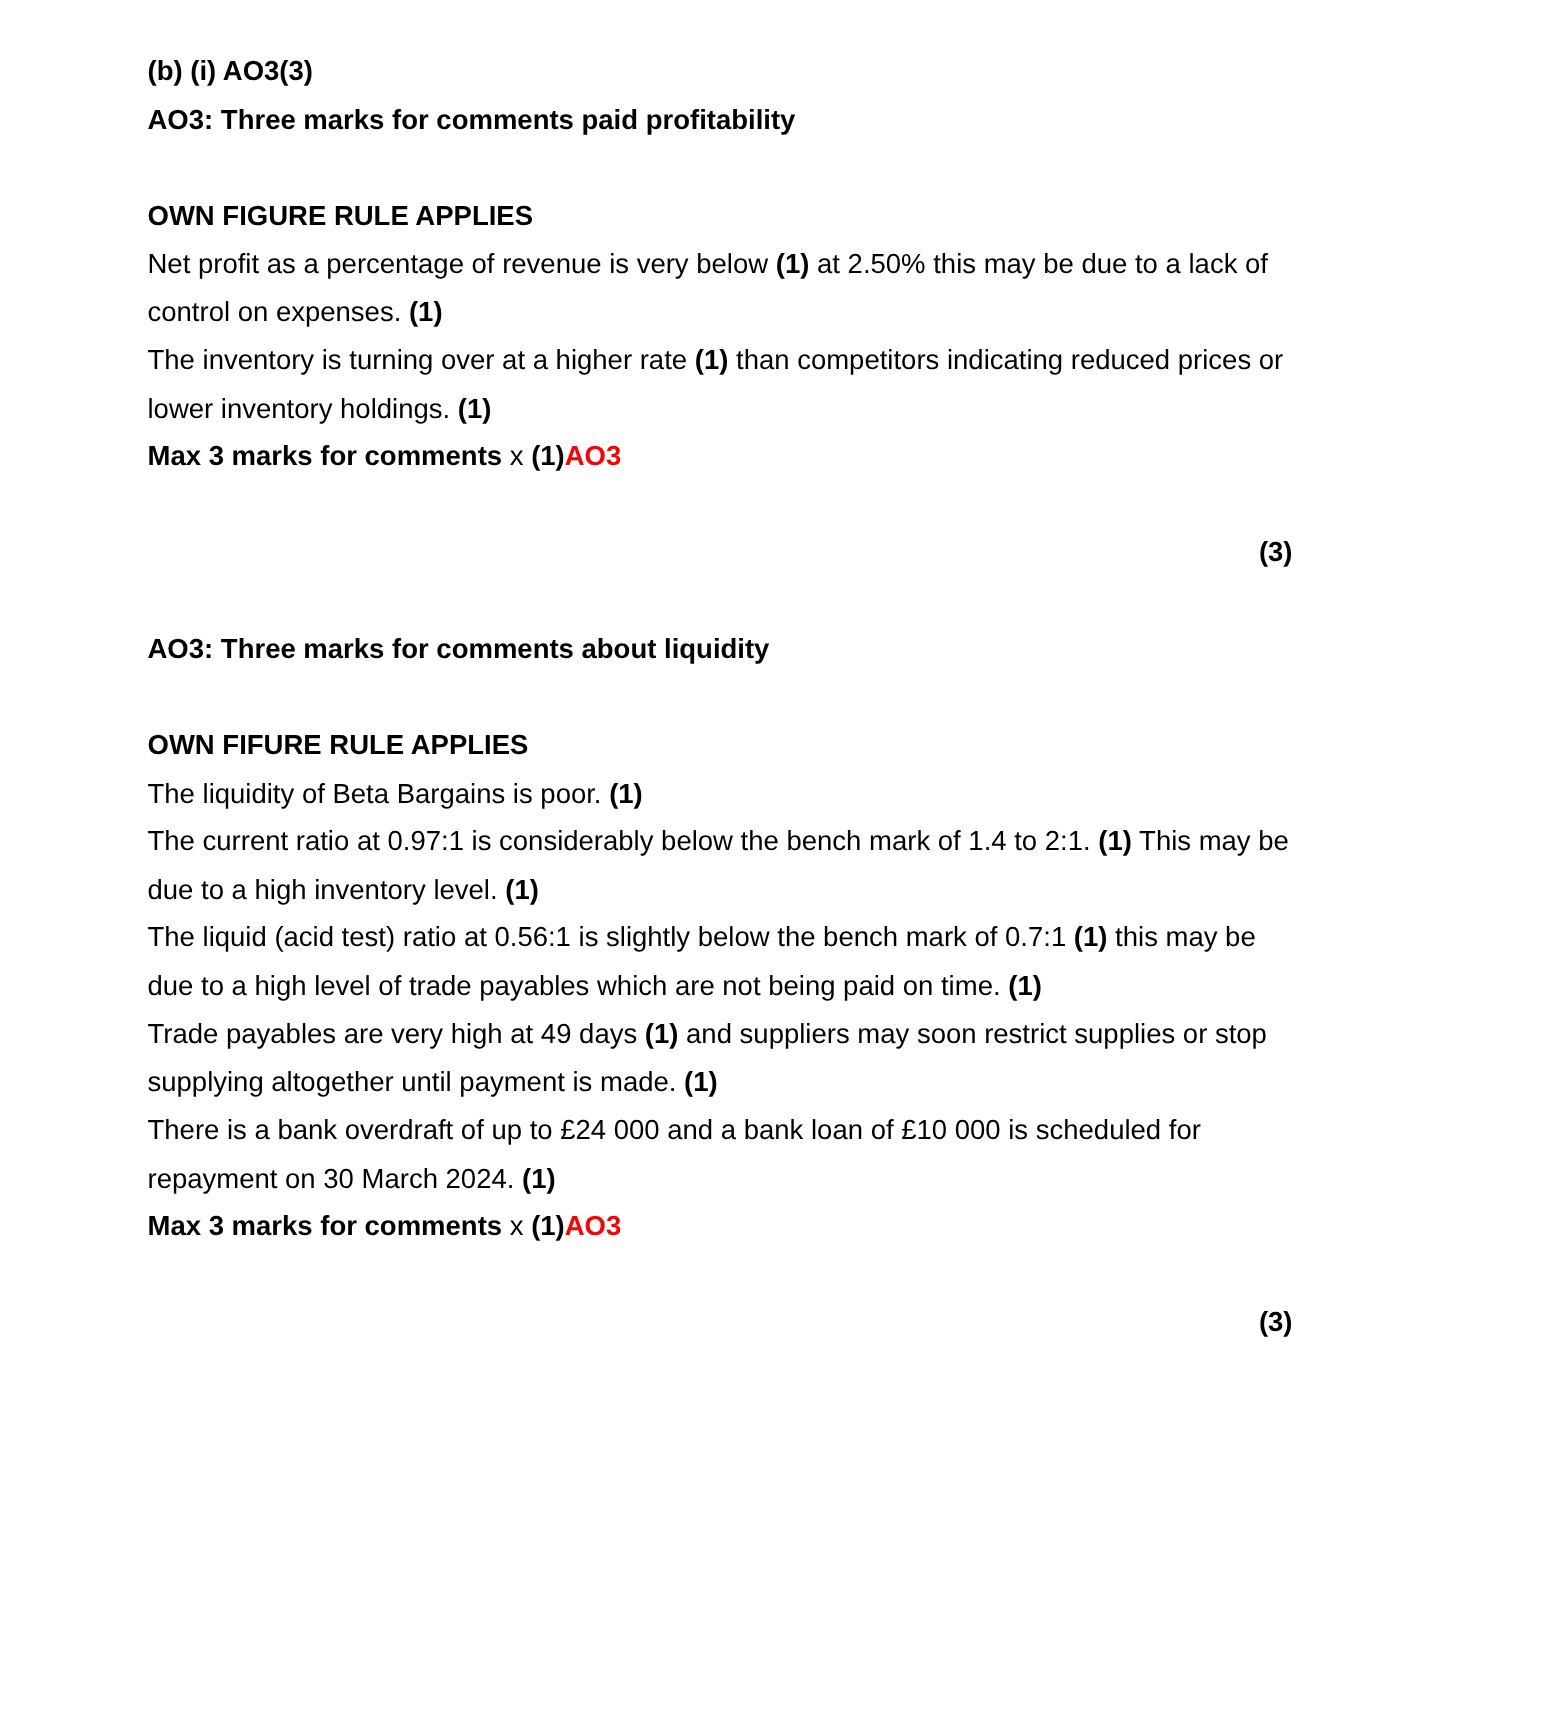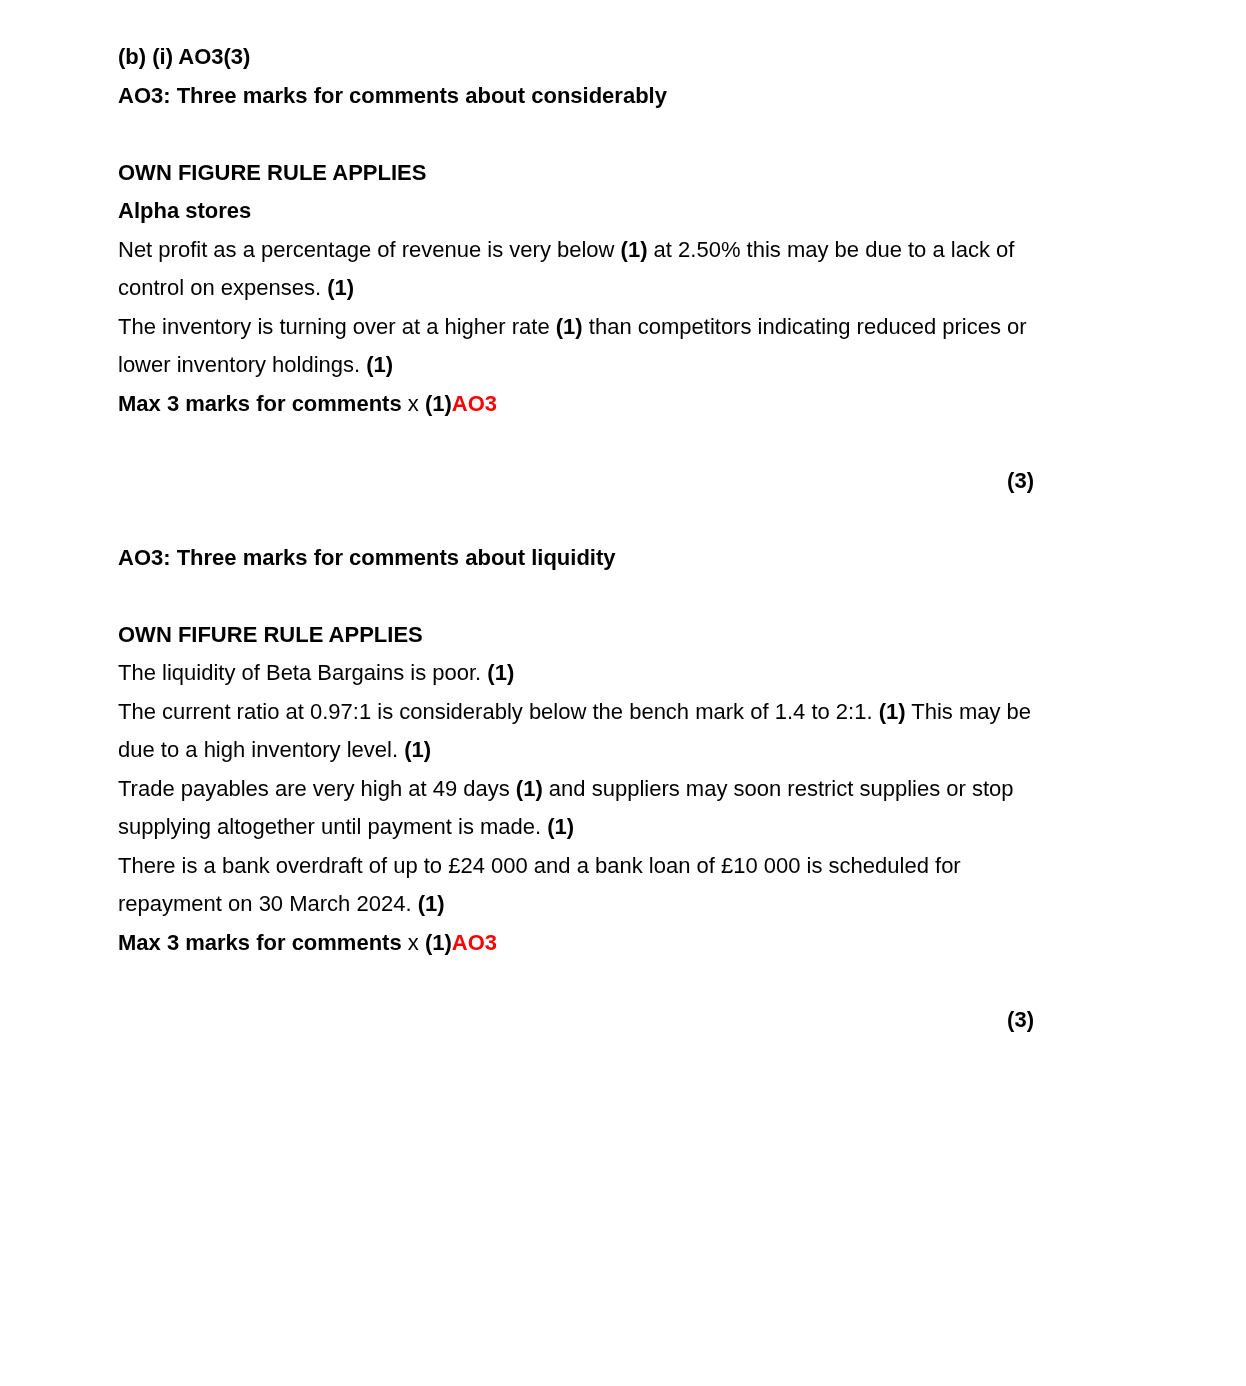--- a/index.html
+++ b/index.html
@@ -38,37 +38,37 @@
   .run-bold { font-weight: 700; }
   .run-red  { color: var(--accent-red); font-weight: bold; }
 </style>
 </head>
 <body>
 
 <main class="page">
   <div>
       <section>
         <p class="block heading"><span class="run-bold">(b) (i) AO3(3)</span></p>
-        <p class="block heading"><span class="run-bold">AO3: Three marks for comments about considerably</span></p>
+        <p class="block heading"><span class="run-bold">AO3: Three marks for comments paid profitability</span></p>
         <div class="spacer"></div>
         <p class="block heading"><span class="run-bold">OWN FIGURE RULE APPLIES</span></p>
-        <p class="block heading"><span class="run-bold">Alpha stores</span></p>
         <p class="block para"><span>Net profit as a percentage of revenue is very below </span><span class="run-bold">(1)</span><span> at 2.50% this may be due to a lack of control on expenses. </span><span class="run-bold">(1)</span></p>
         <p class="block para"><span>The inventory is turning over at a higher rate </span><span class="run-bold">(1)</span><span> than competitors indicating reduced prices or lower inventory holdings. </span><span class="run-bold">(1)</span></p>
         <p class="block para"><span class="run-bold">Max 3 marks for comments</span><span> x </span><span class="run-bold">(1)</span><span class="run-red">AO3</span></p>
         <div class="spacer"></div>
         <p class="block marks-total"><span class="run-bold">(3)</span></p>
         <div class="spacer"></div>
       </section>
       <section>
         <p class="block heading"><span class="run-bold">AO3: Three marks for comments about liquidity</span></p>
         <div class="spacer"></div>
         <p class="block heading"><span class="run-bold">OWN FIFURE RULE APPLIES</span></p>
         <p class="block para"><span>The liquidity of Beta Bargains is poor. </span><span class="run-bold">(1)</span></p>
         <p class="block para"><span>The current ratio at 0.97:1 is considerably below the bench mark of 1.4 to 2:1. </span><span class="run-bold">(1)</span><span> This may be due to a high inventory level. </span><span class="run-bold">(1)</span></p>
+        <p class="block para"><span>The liquid (acid test) ratio at 0.56:1 is slightly below the bench mark of 0.7:1 </span><span class="run-bold">(1)</span><span> this may be due to a high level of trade payables which are not being paid on time. </span><span class="run-bold">(1)</span></p>
         <p class="block para"><span>Trade payables are very high at 49 days </span><span class="run-bold">(1)</span><span> and suppliers may soon restrict supplies or stop supplying altogether until payment is made. </span><span class="run-bold">(1)</span></p>
         <p class="block para"><span>There is a bank overdraft of up to £24 000 and a bank loan of £10 000 is scheduled for repayment on 30 March 2024. </span><span class="run-bold">(1)</span></p>
         <p class="block para"><span class="run-bold">Max 3 marks for comments</span><span> x </span><span class="run-bold">(1)</span><span class="run-red">AO3</span></p>
         <div class="spacer"></div>
         <p class="block marks-total"><span class="run-bold">(3)</span></p>
       </section>
     </div>
 </main>
 
 </body></html>

